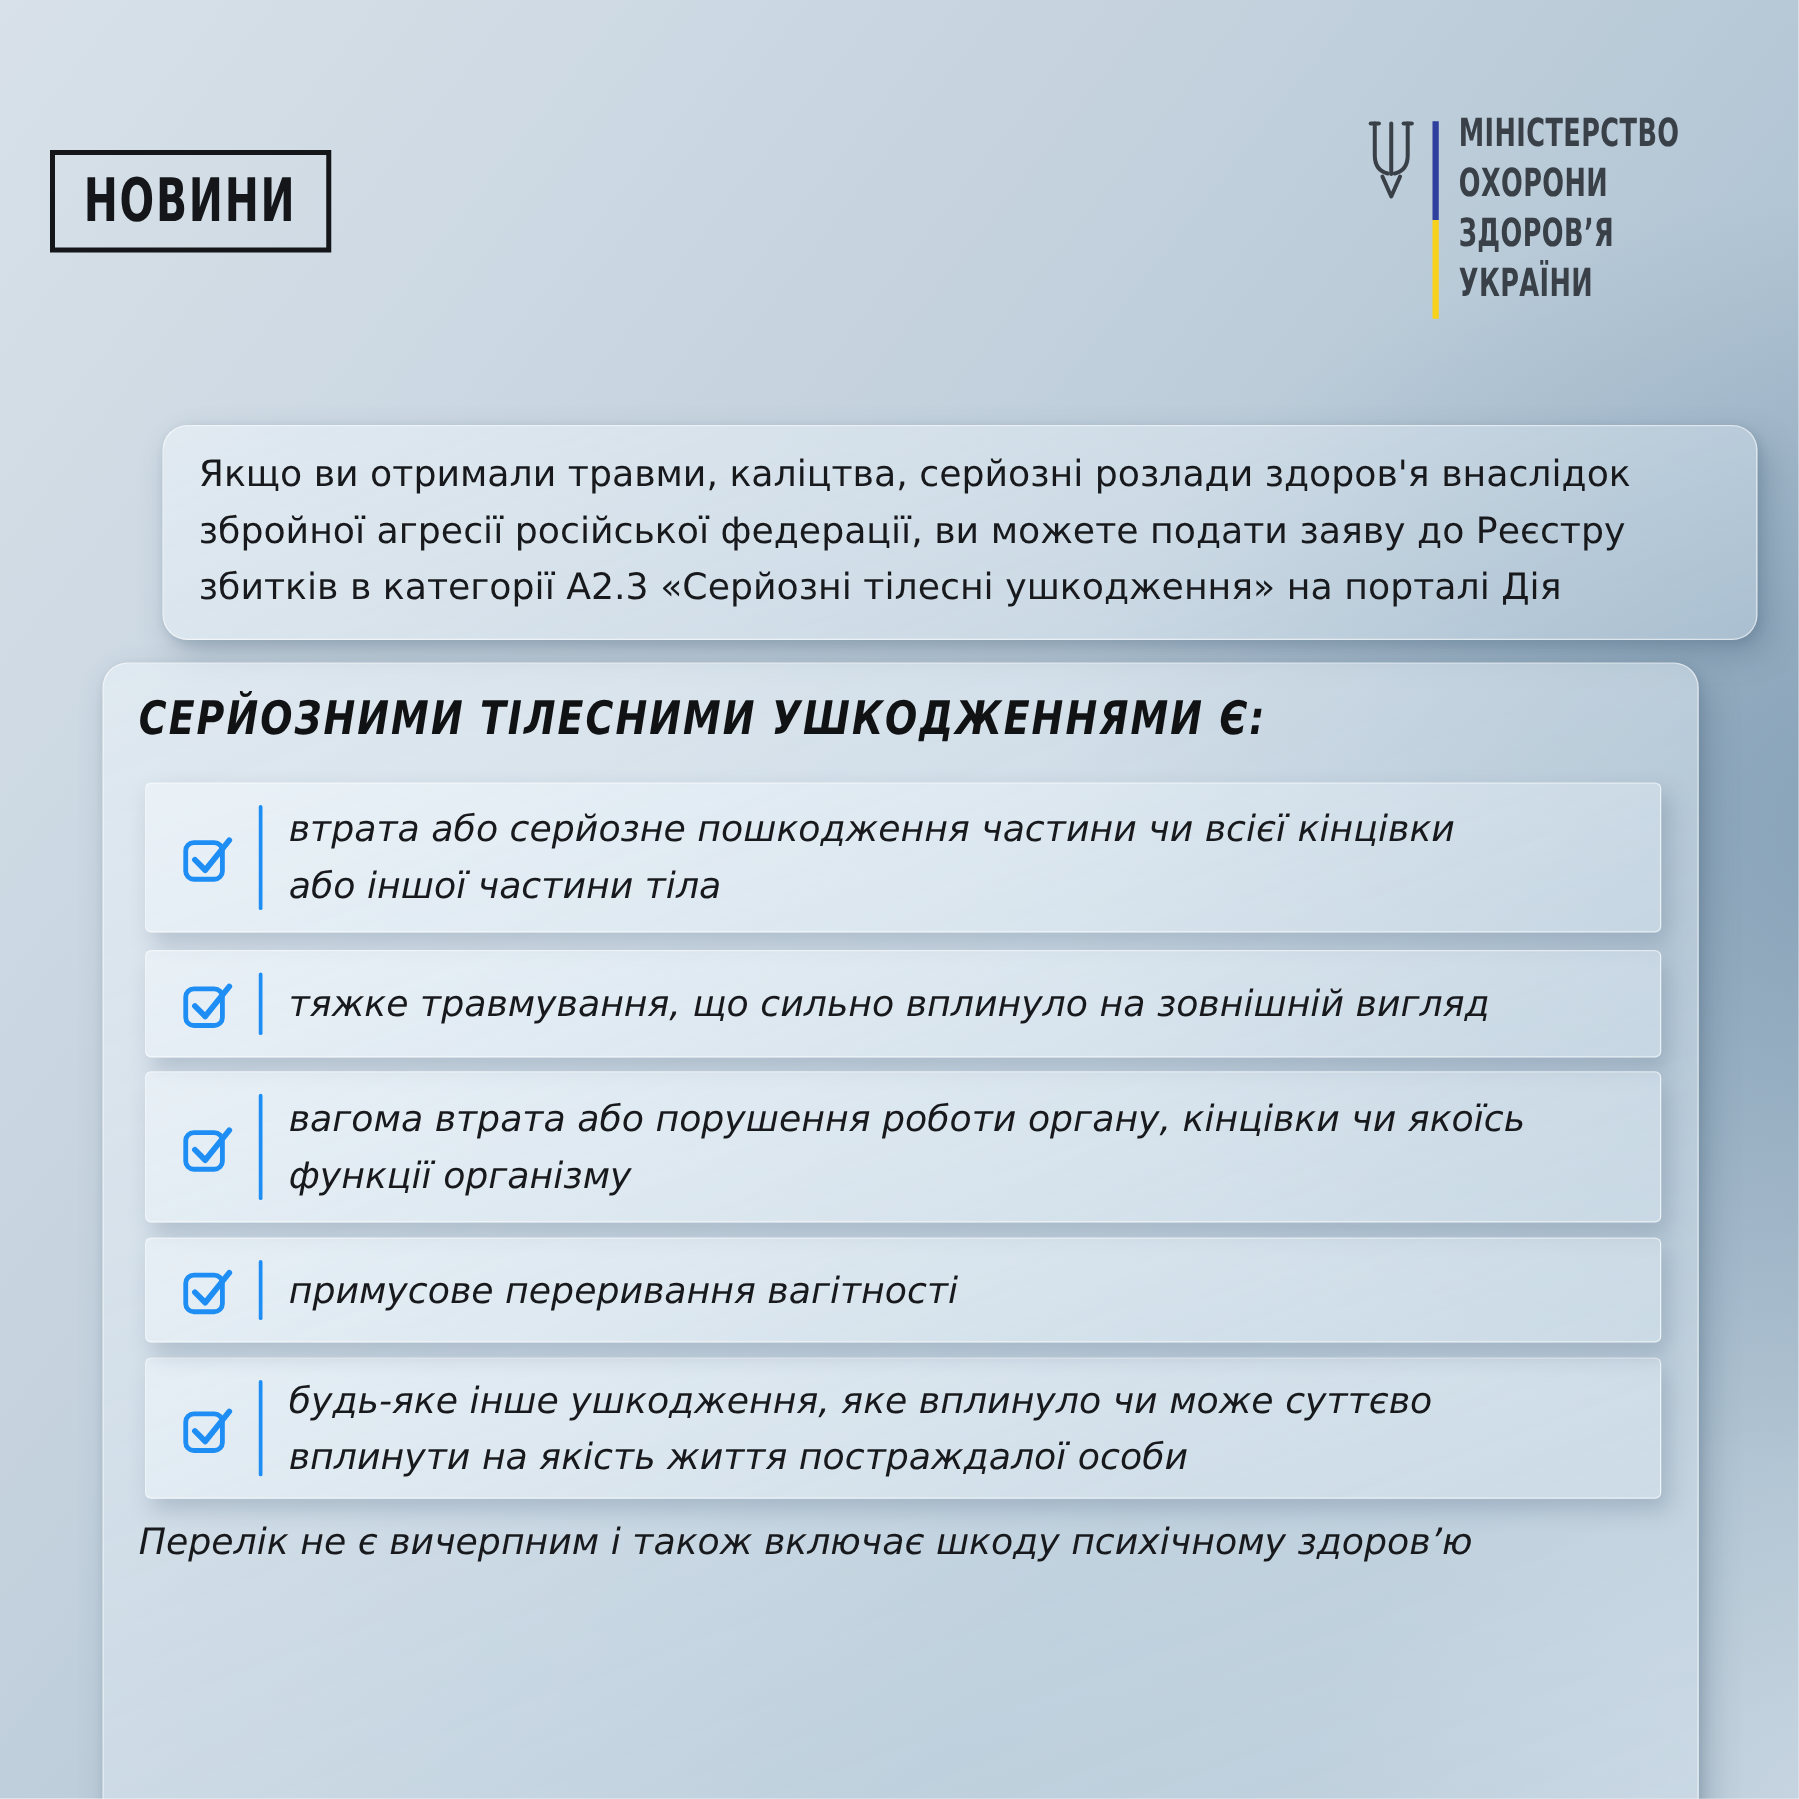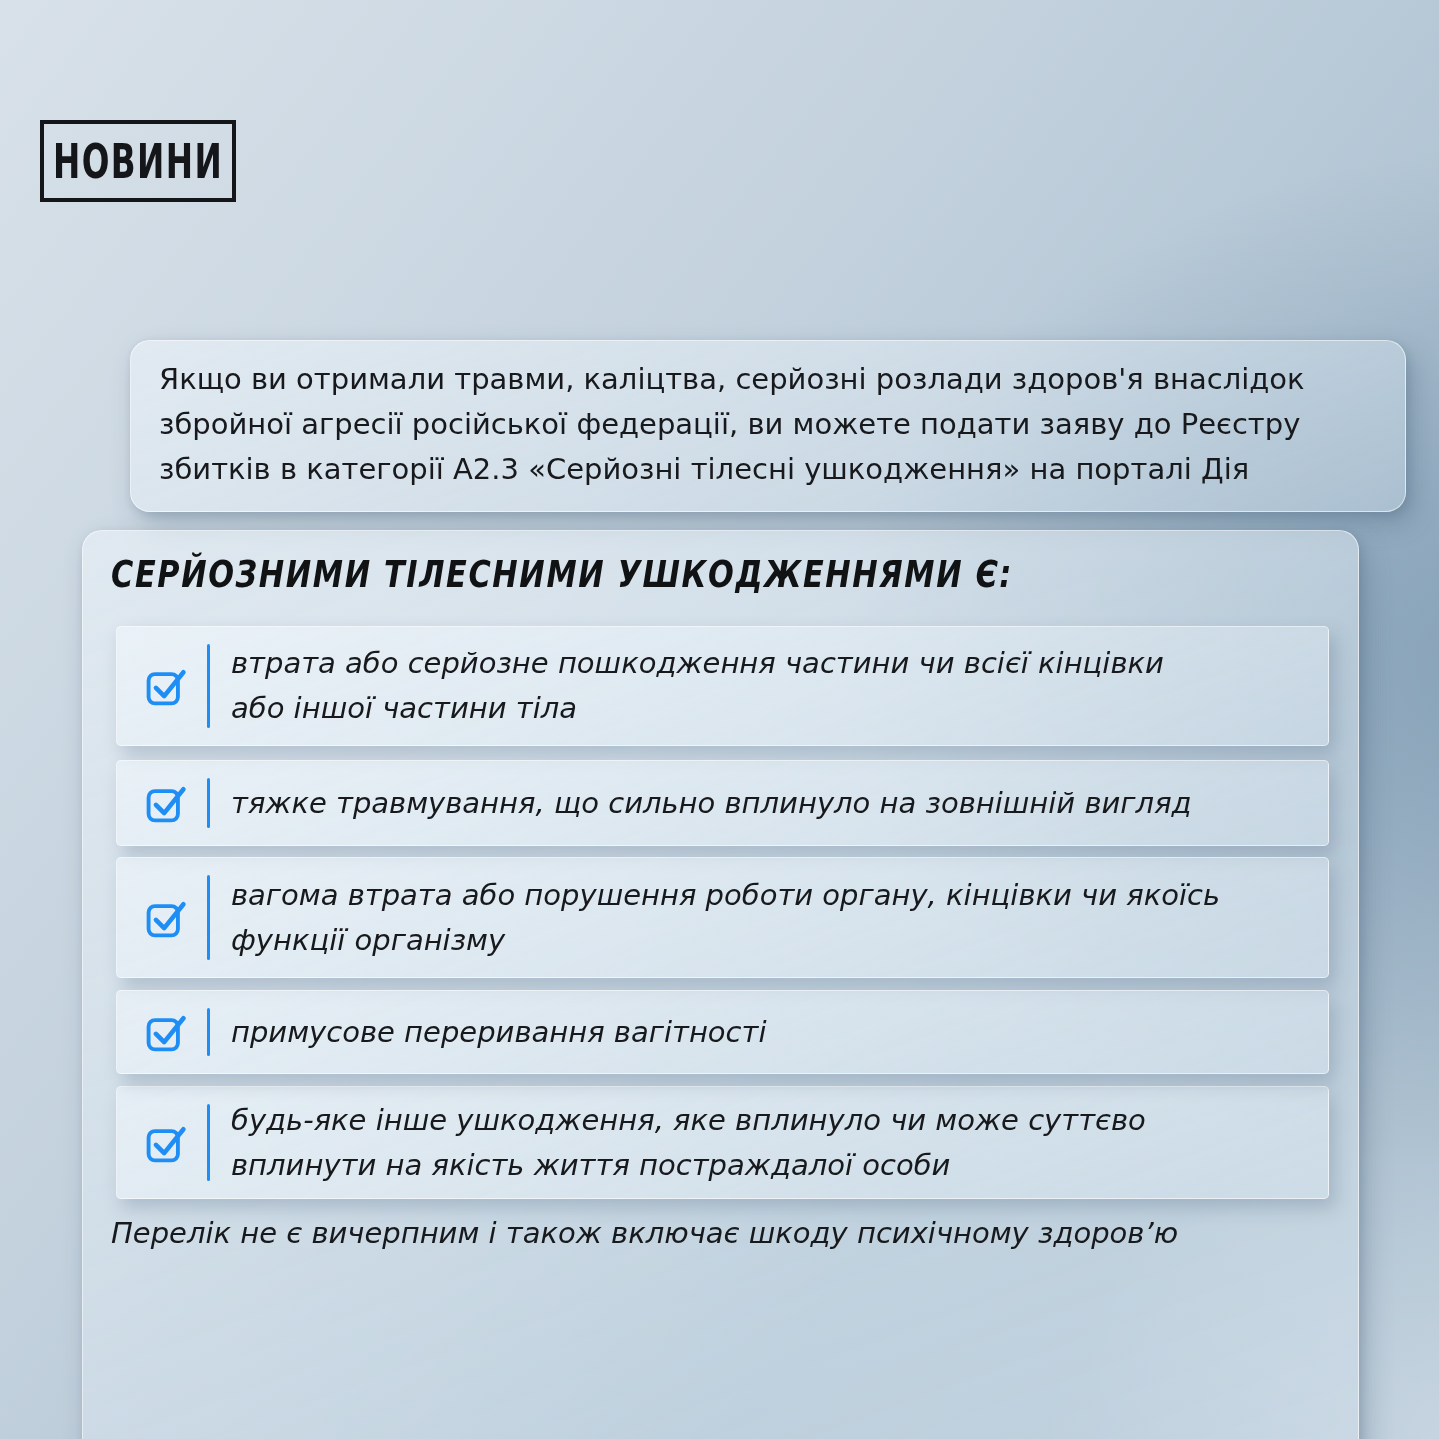--- a/index.html
+++ b/index.html
@@ -18,21 +18,21 @@
   .canvas{
     position:relative;width:1439px;height:1439px;
     background:
       radial-gradient(42% 30% at 102% 100%, rgba(214,226,236,0.55) 0%, rgba(214,226,236,0) 70%),
       radial-gradient(75% 55% at 107% 46%, rgba(100,132,160,0.55) 0%, rgba(100,132,160,0) 65%),
       linear-gradient(128deg,#d8e1e9 0%,#c4d2de 38%,#abc0d0 72%,#b3c5d3 100%);
   }
 
   
   .badge{
-    position:absolute;left:40px;top:120px;width:196px;height:82px;
+    position:absolute;left:40px;top:120px;width:225px;height:82px;
     border:4px solid #141619;display:flex;align-items:center;justify-content:center;
   }
   .badge-label{
     font-size:48px;font-weight:bold;letter-spacing:2px;color:#141619;
     transform:scaleX(0.68);transform-origin:center;white-space:nowrap;
   }
 
   
   .logo{position:absolute;left:1085px;top:84px;width:300px;height:190px;}
   .trident{position:absolute;left:6px;top:12px;}
@@ -97,20 +97,40 @@
 </style>
 </head>
 <body>
 
 <div class="canvas">
 
   <div class="badge">
     <span class="badge-label">НОВИНИ</span>
   </div>
 
+  <div class="logo">
+    <svg class="trident" width="44" height="64" viewBox="0 0 44 68" fill="none" stroke="#3a4047" stroke-width="3.4" stroke-linecap="round" stroke-linejoin="round">
+      <path d="M8 3 V30 C8 40 13 44 19 45.5"></path>
+      <path d="M36 3 V30 C36 40 31 44 25 45.5"></path>
+      <path d="M22 3 V46"></path>
+      <path d="M4.5 3 H11.5"></path>
+      <path d="M32.5 3 H39.5"></path>
+      <path d="M14.5 48 L22 65 L29.5 48"></path>
+    </svg>
+    <div class="flag-bar">
+      <div class="blue"></div>
+      <div class="yellow"></div>
+    </div>
+    <div class="logo-text">
+      <div>МІНІСТЕРСТВО</div>
+      <div>ОХОРОНИ</div>
+      <div>ЗДОРОВ’Я</div>
+      <div>УКРАЇНИ</div>
+    </div>
+  </div>
 
   <div class="glass intro-panel">
     <div class="intro-text">Якщо ви отримали травми, каліцтва, серйозні розлади здоров'я внаслідок
 збройної агресії російської федерації, ви можете подати заяву до Реєстру
 збитків в категорії А2.3 «Серйозні тілесні ушкодження» на порталі Дія</div>
   </div>
 
   <div class="glass list-panel">
     <div class="list-heading">СЕРЙОЗНИМИ ТІЛЕСНИМИ УШКОДЖЕННЯМИ Є:</div>
 

